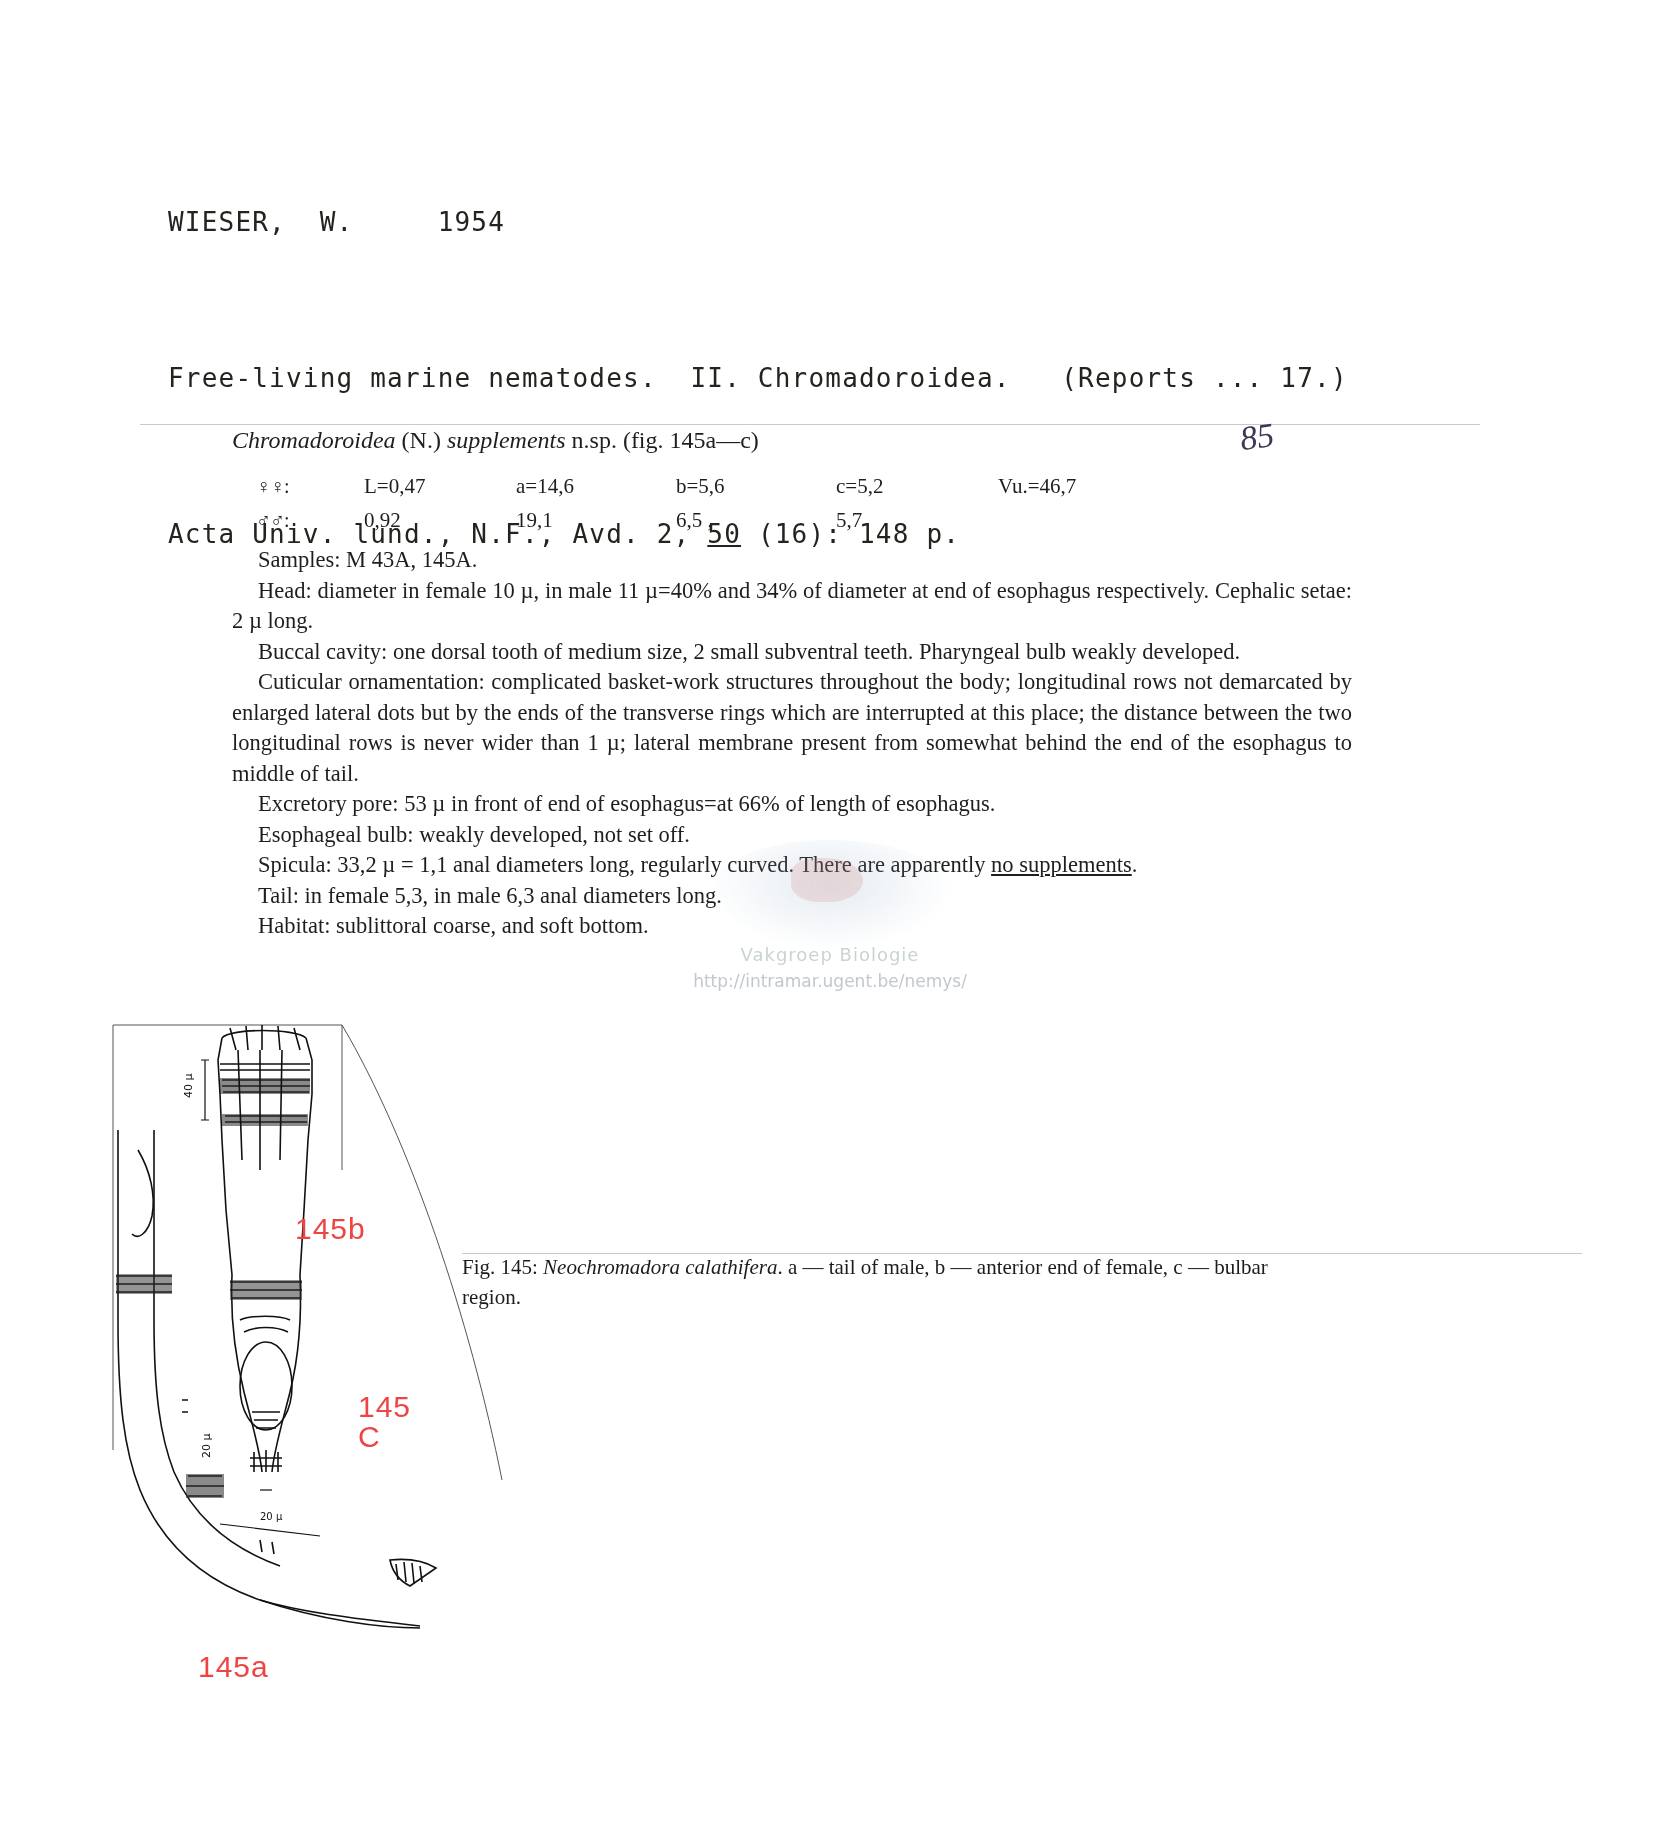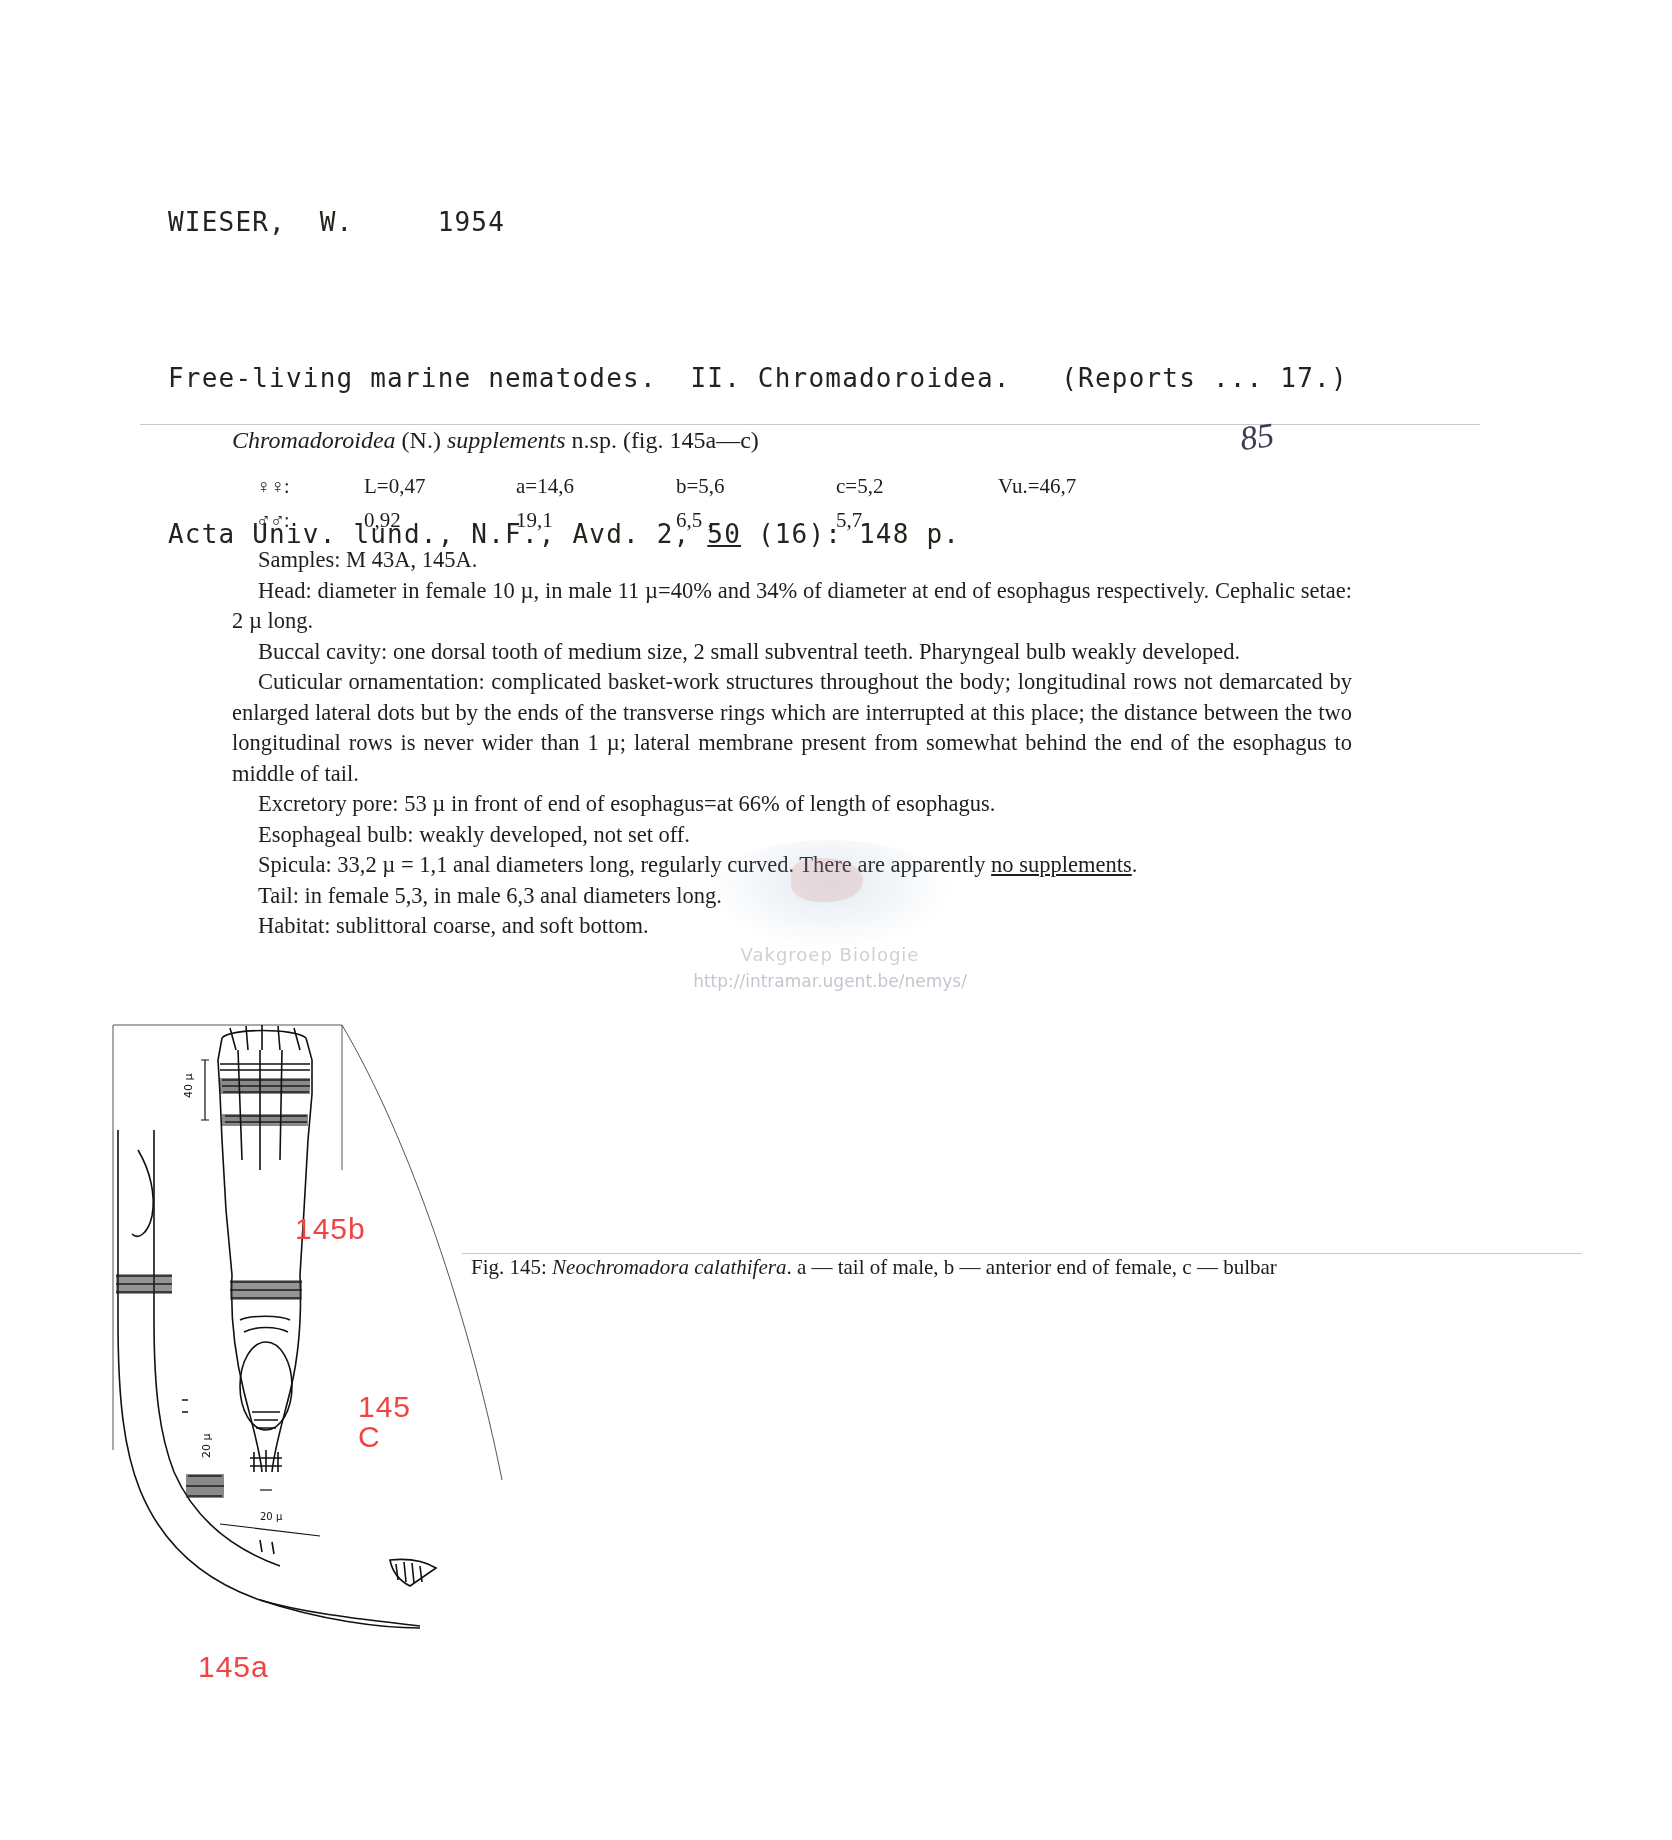--- a/index.html
+++ b/index.html
@@ -158,21 +158,20 @@
   .fig-label.l-a { left: 88px;  top: 630px; }
 
   .caption {
     position: absolute;
     left: 462px;
     top: 1252px;
     width: 1120px;
     font-size: 21px;
     line-height: 30px;
     color: #1c1c1c;
-    margin-left: 9px;
   }
   .caption i { font-style: italic; }
   .caption .ind { display: block; text-indent: 0; }
 </style>
 </head>
 <body>
 
 <div class="typed">
   <span class="line">WIESER,  W.     1954</span>
   <span class="line">Free-living marine nematodes.  II. Chromadoroidea.   (Reports ... 17.)</span>
@@ -290,13 +289,14 @@
     <div>145</div>
     <div>C</div>
   </div>
   <div class="fig-label l-a">145a</div>
 </div>
 
 <div class="rule r2"></div>
 
 <div class="caption">
   <span>Fig. 145: </span><i>Neochromadora calathifera</i><span>. a — tail of male, b — anterior end of female, c — bulbar</span>
+  <span class="ind">region.</span>
 </div>
 
 </body></html>

